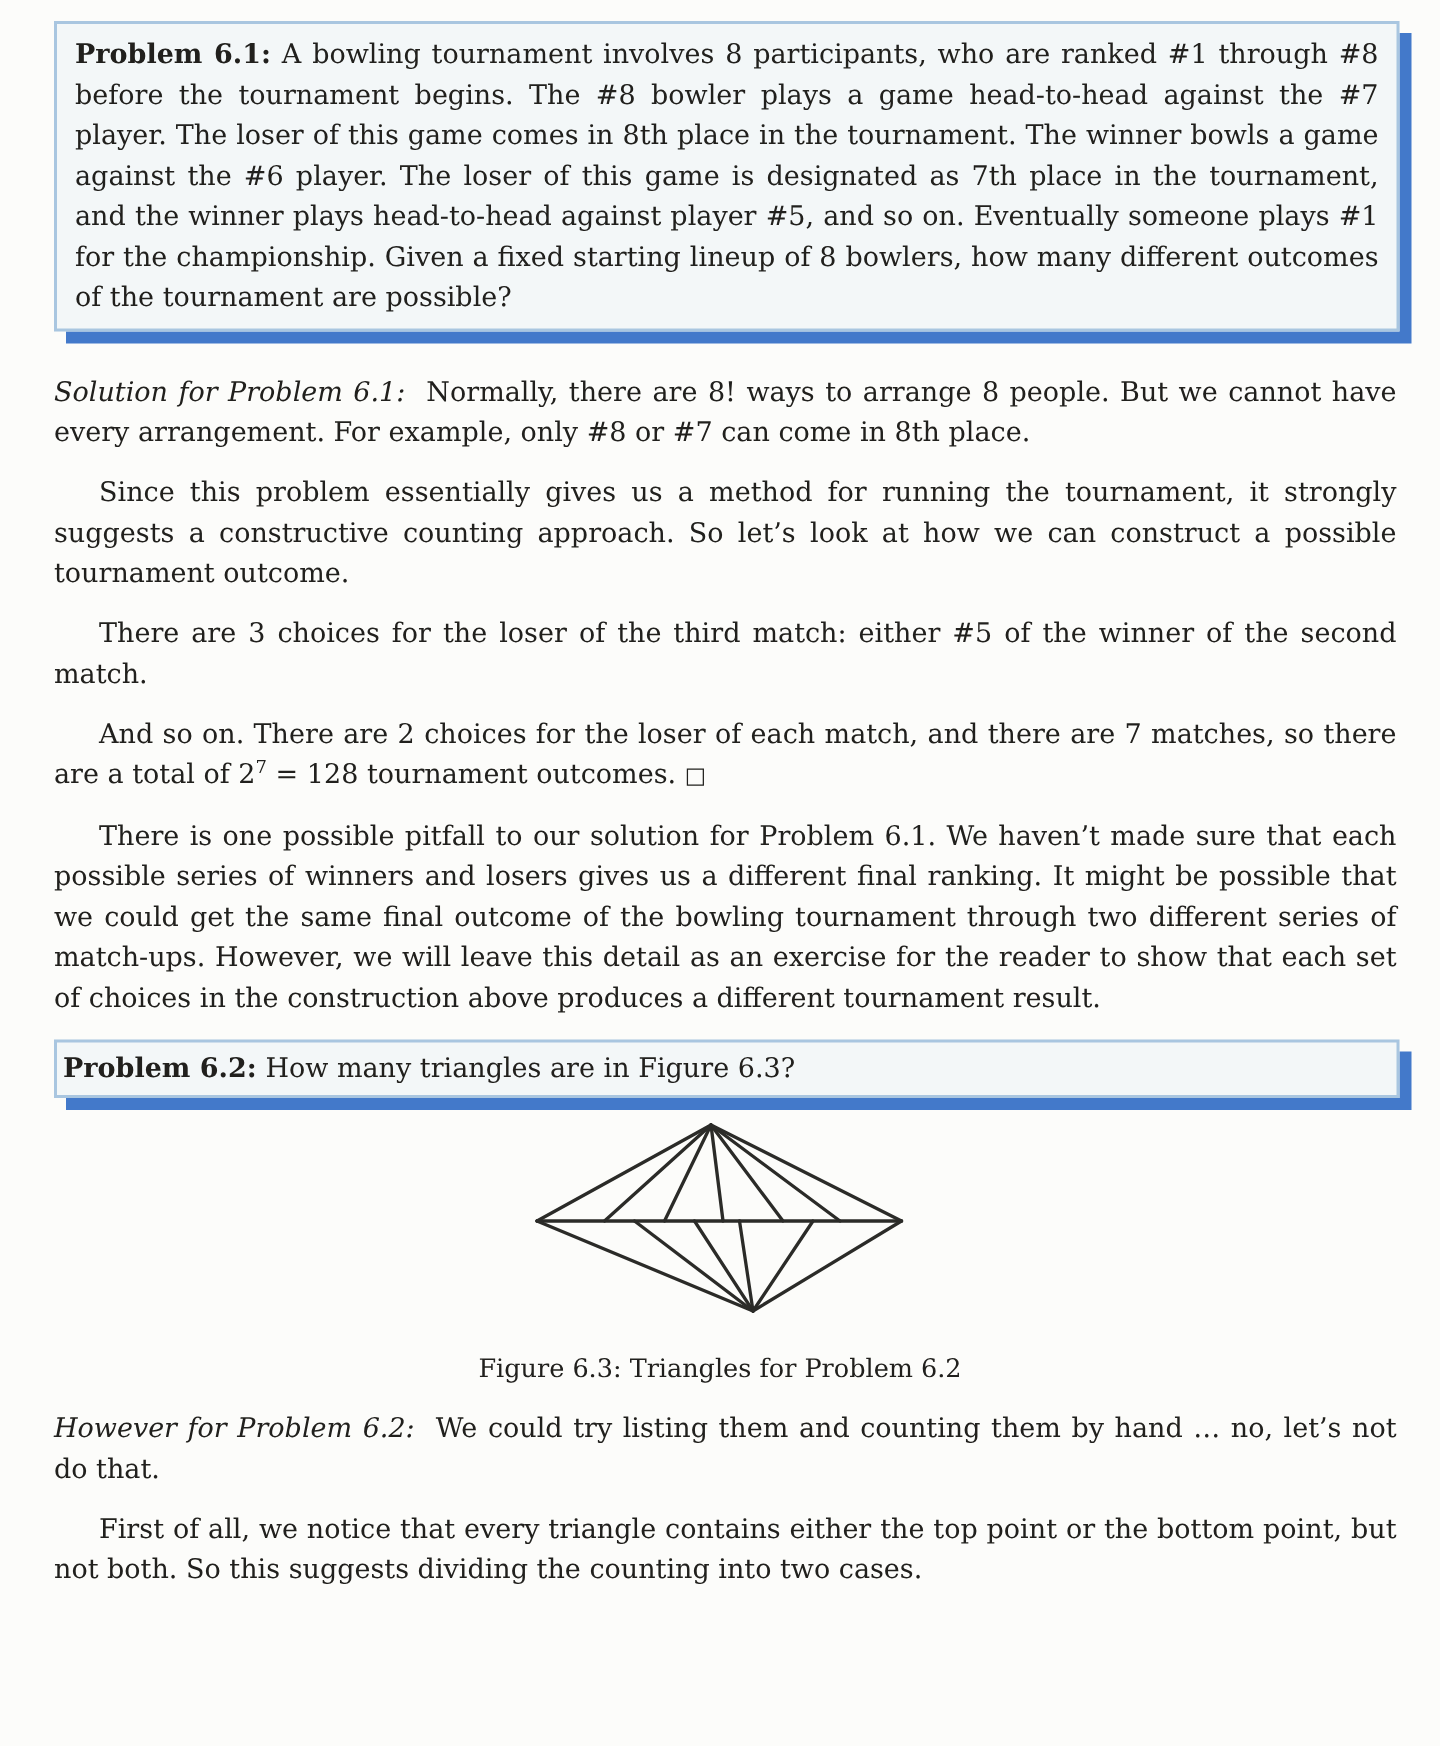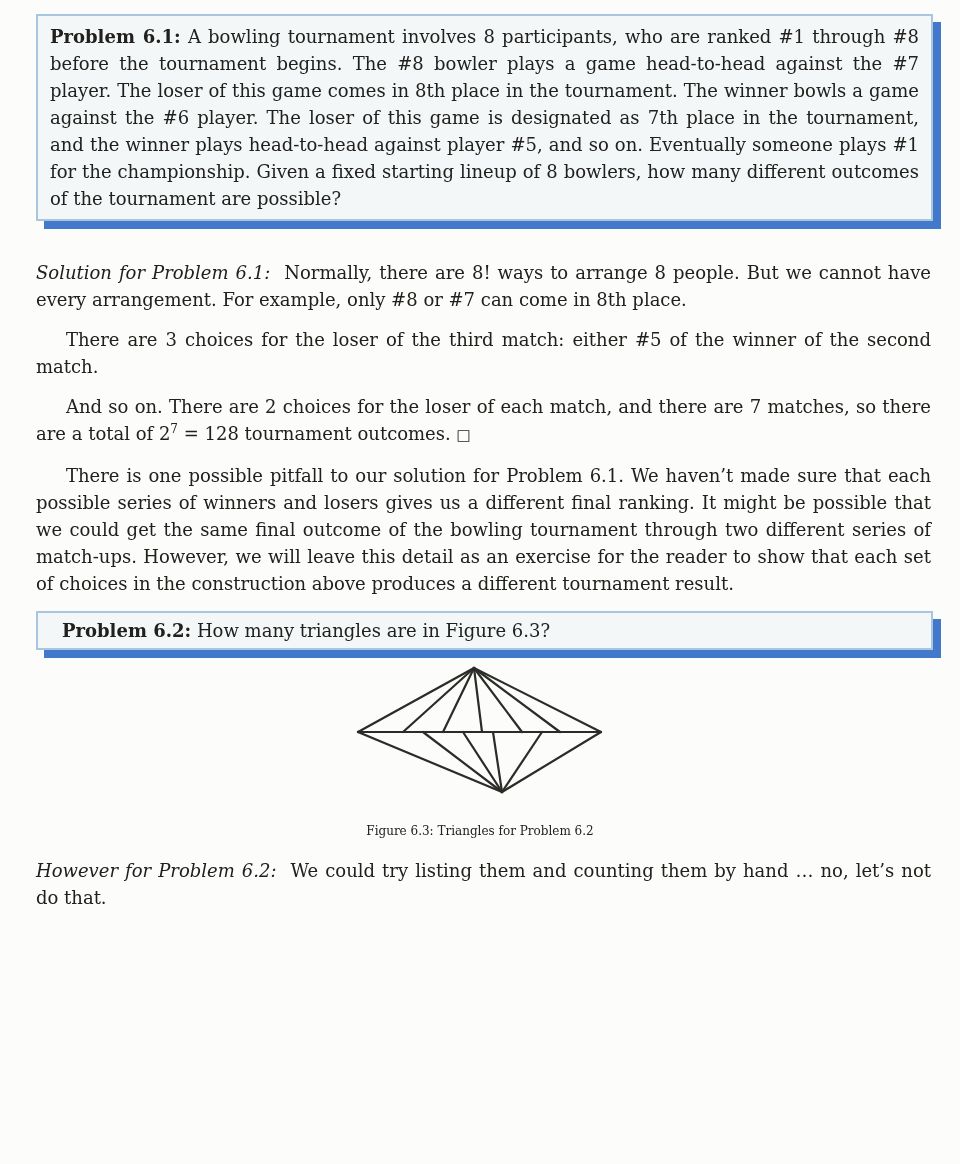--- a/index.html
+++ b/index.html
@@ -13,53 +13,54 @@
   }
   .problem-box{
     margin:14px 27px 0 36px;
     background:#f3f7f8;
     border:2px solid #a9c6e0;
     box-shadow:8px 8px 0 #4379ca;
     padding:7px 12px;
     font-size:18px;line-height:27px;
     text-align:justify;
   }
-  .problem-box.single{padding:4px 24px;}
+  .problem-box.single{padding:4px 4px;}
   .problem-label{font-weight:bold;}
   .para{
     margin:0 29px 0 36px;
     font-size:18px;line-height:27px;
     text-align:justify;
   }
-  .lead{margin-top:38px;}
+  .lead{margin-top:27px;}
   .gap{margin-top:13px;}
   .indent{text-indent:30px;}
   .lead-label{font-style:italic;}
   .sup{vertical-align:super;font-size:12px;line-height:0;}
   .qed{font-family:"DejaVu Sans",sans-serif;font-size:15px;}
   .fig-wrap{margin-top:3px;text-align:center;}
   .fig-svg{display:block;margin:0 auto;}
   .fig-caption{
     margin-top:16px;
-    font-size:12px;line-height:27px;
+    font-size:17px;line-height:27px;
     text-align:center;
   }
 </style>
 </head>
 <body>
 
 <div class="page">
 
   <section class="problem-box">
     <span class="problem-label">Problem 6.1:</span>
     <span>A bowling tournament involves 8 participants, who are ranked #1 through #8 before the tournament begins. The #8 bowler plays a game head-to-head against the #7 player. The loser of this game comes in 8th place in the tournament. The winner bowls a game against the #6 player. The loser of this game is designated as 7th place in the tournament, and the winner plays head-to-head against player #5, and so on. Eventually someone plays #1 for the championship. Given a fixed starting lineup of 8 bowlers, how many different outcomes of the tournament are possible?</span>
   </section>
 
   <p class="para lead"><span class="lead-label">Solution for Problem 6.1:</span>&nbsp;&nbsp;<span>Normally, there are 8! ways to arrange 8 people. But we cannot have every arrangement. For example, only #8 or #7 can come in 8th place.</span></p>
 
+  <p class="para gap indent">Since this problem essentially gives us a method for running the tournament, it strongly suggests a constructive counting approach. So let’s look at how we can construct a possible tournament outcome.</p>
 
 
 
   <p class="para gap indent">There are 3 choices for the loser of the third match: either #5 of the winner of the second match.</p>
 
   <p class="para gap indent"><span>And so on. There are 2 choices for the loser of each match, and there are 7 matches, so there are a total of 2</span><span class="sup">7</span><span> = 128 tournament outcomes. </span><span class="qed">□</span></p>
 
   <p class="para gap indent">There is one possible pitfall to our solution for Problem 6.1. We haven’t made sure that each possible series of winners and losers gives us a different final ranking. It might be possible that we could get the same final outcome of the bowling tournament through two different series of match-ups. However, we will leave this detail as an exercise for the reader to show that each set of choices in the construction above produces a different tournament result.</p>
 
   <section class="problem-box single">
@@ -82,14 +83,15 @@
         <line x1="162" y1="132" x2="123" y2="72" stroke="#2b2b28" stroke-width="2.2" stroke-linecap="round"></line>
         <line x1="162" y1="132" x2="153" y2="72" stroke="#2b2b28" stroke-width="2.2" stroke-linecap="round"></line>
         <line x1="162" y1="132" x2="202" y2="72" stroke="#2b2b28" stroke-width="2.2" stroke-linecap="round"></line>
         <line x1="162" y1="132" x2="261" y2="72" stroke="#2b2b28" stroke-width="2.2" stroke-linecap="round"></line>
       </svg>
     <figcaption class="fig-caption">Figure 6.3: Triangles for Problem 6.2</figcaption>
   </figure>
 
   <p class="para" style="margin-top:12px;"><span class="lead-label">However for Problem 6.2:</span>&nbsp;&nbsp;<span>We could try listing them and counting them by hand … no, let’s not do that.</span></p>
 
+  <p class="para gap indent">First of all, we notice that every triangle contains either the top point or the bottom point, but not both. So this suggests dividing the counting into two cases.</p>
 
 </div>
 
 </body></html>

